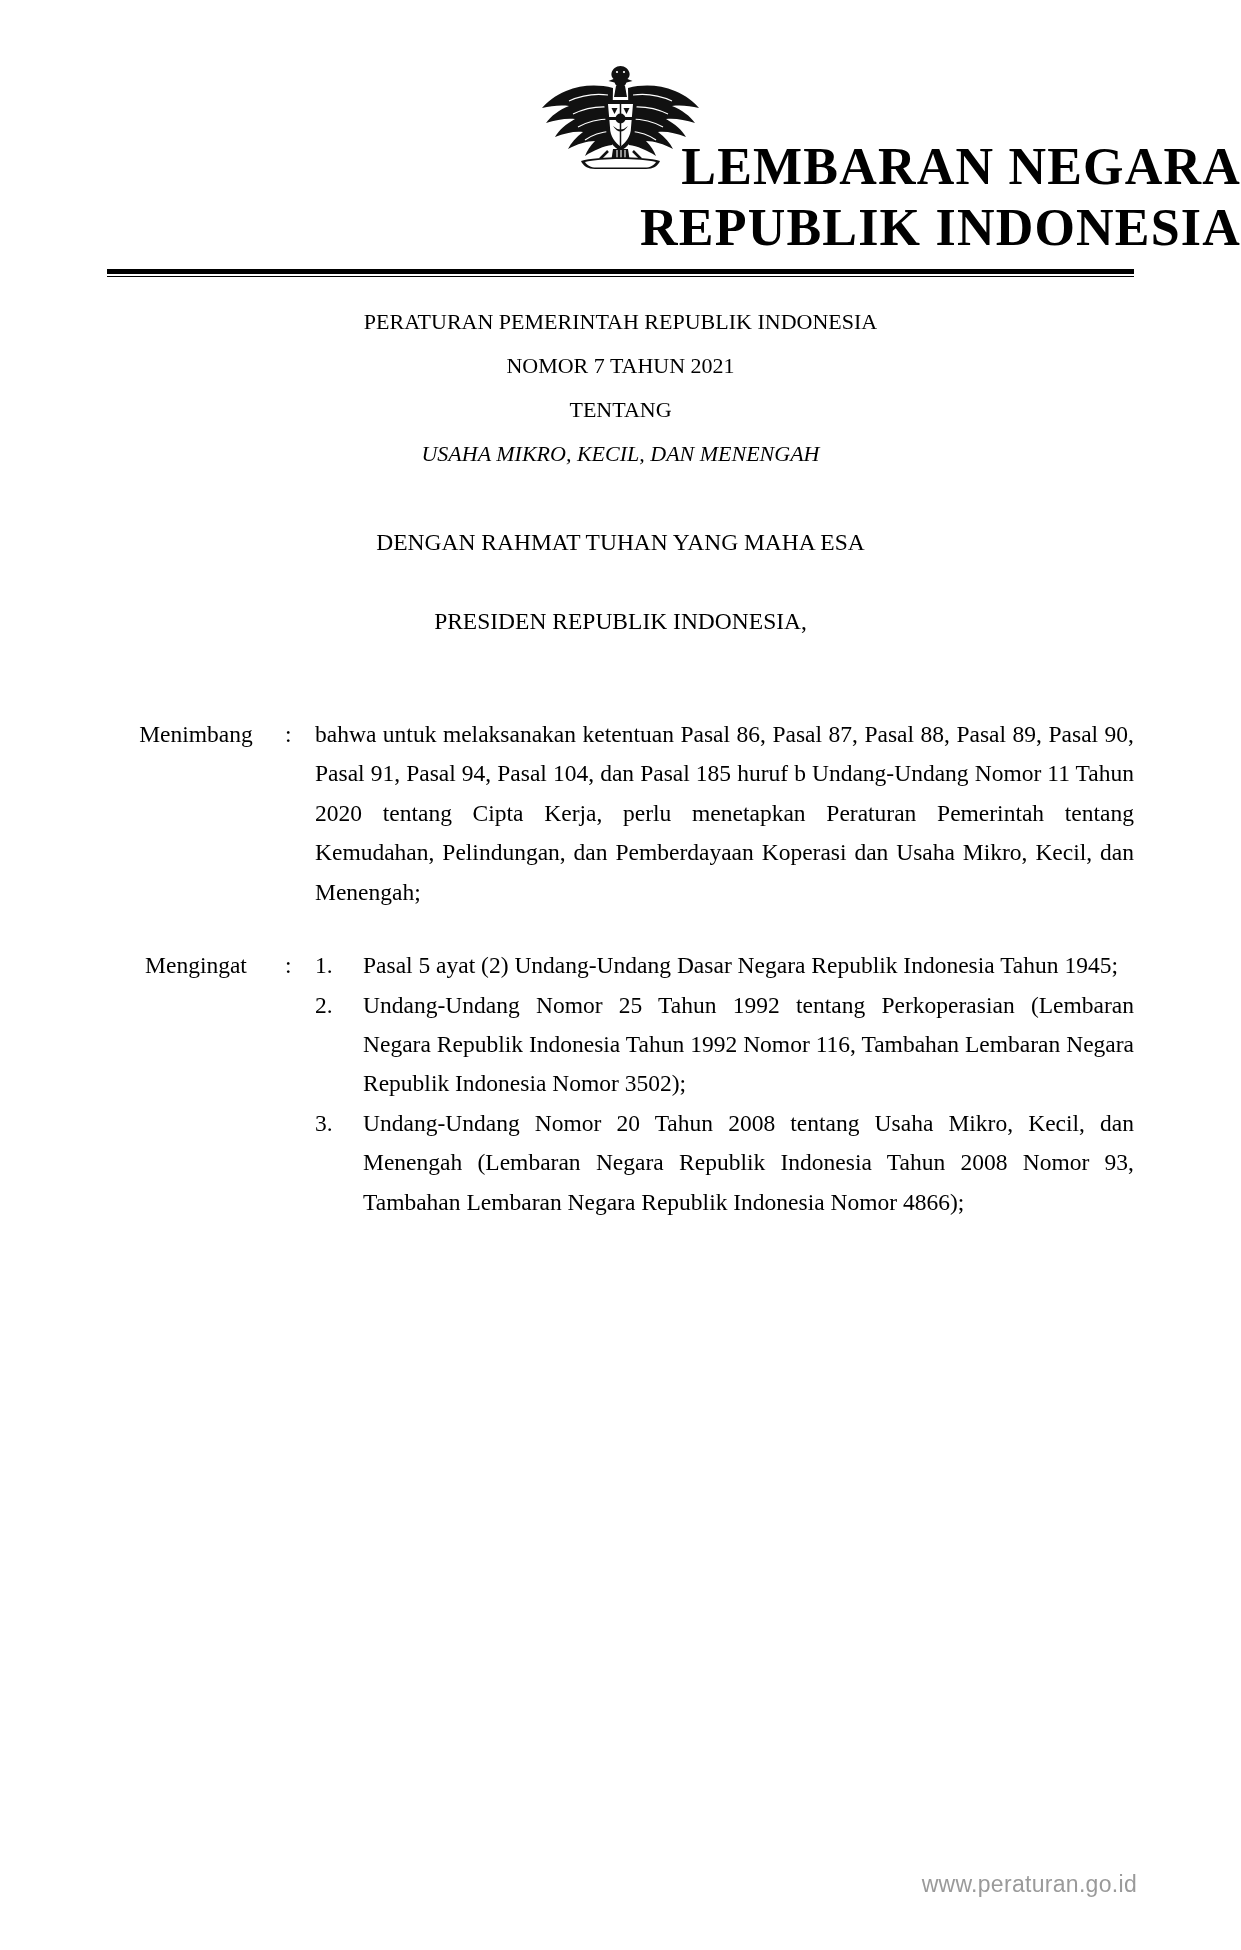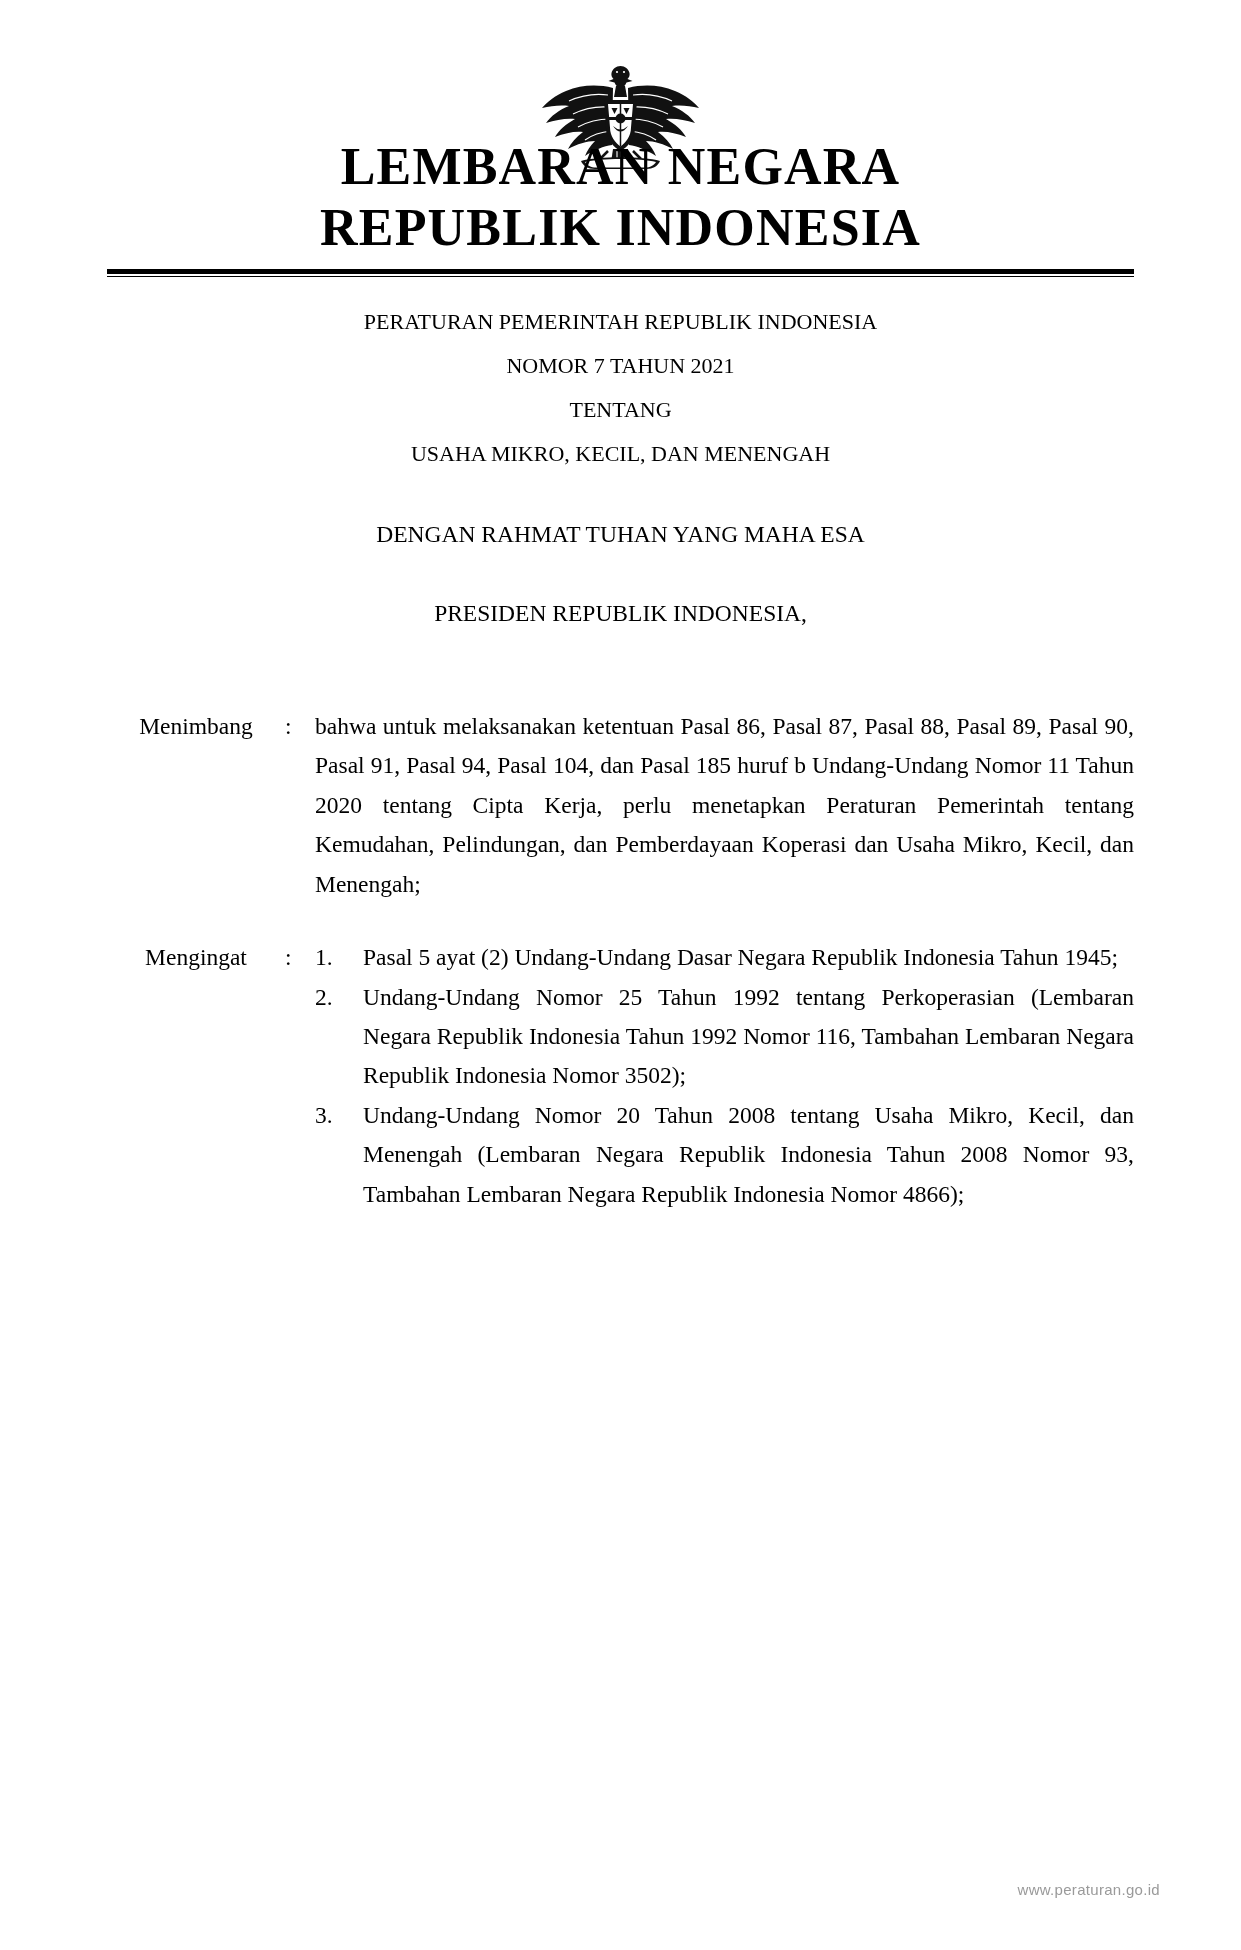--- a/index.html
+++ b/index.html
@@ -32,21 +32,21 @@
     box-sizing: border-box;
   }
   .emblem {
     display: inline-block;
     width: 175px;
     height: 125px;
   }
 
   
   .masthead {
-    text-align: center;
+    text-align: right;
     font-family: "Liberation Serif", "DejaVu Serif", serif;
     font-weight: bold;
     font-size: 52px;
     letter-spacing: 1.2px;
     line-height: 1.18;
     margin-top: 6px;
   }
   .masthead .line2 { }
 
   .rule {
@@ -81,21 +81,21 @@
   
   .title-block {
     margin-top: 34px;
     text-align: center;
     font-size: 22px;
     line-height: 1.0;
   }
   .title-block .tline {
     margin-bottom: 22px;
   }
-  .title-block .tline:last-child { margin-bottom: 4px; }
+  .title-block .tline:last-child { margin-bottom: 12px; font-style: italic; }
 
   .spacer-lg { height: 52px; }
 
   .centered-line {
     text-align: center;
     font-size: 23.5px;
   }
 
   
   .clauses {
@@ -139,24 +139,24 @@
   }
   .num-text {
     flex: 1 1 auto;
     text-align: justify;
     text-align-last: left;
   }
 
   
   .footer {
     position: absolute;
-    right: 81px;
+    right: 104px;
     bottom: 52px;
     font-family: "Liberation Sans", "DejaVu Sans", sans-serif;
-    font-size: 15px;
+    font-size: 23px;
     color: #9a9a9a;
     letter-spacing: 0.3px;
   }
 </style>
 </head>
 <body>
 
 <div class="page">
 
   <div class="emblem-wrap">

